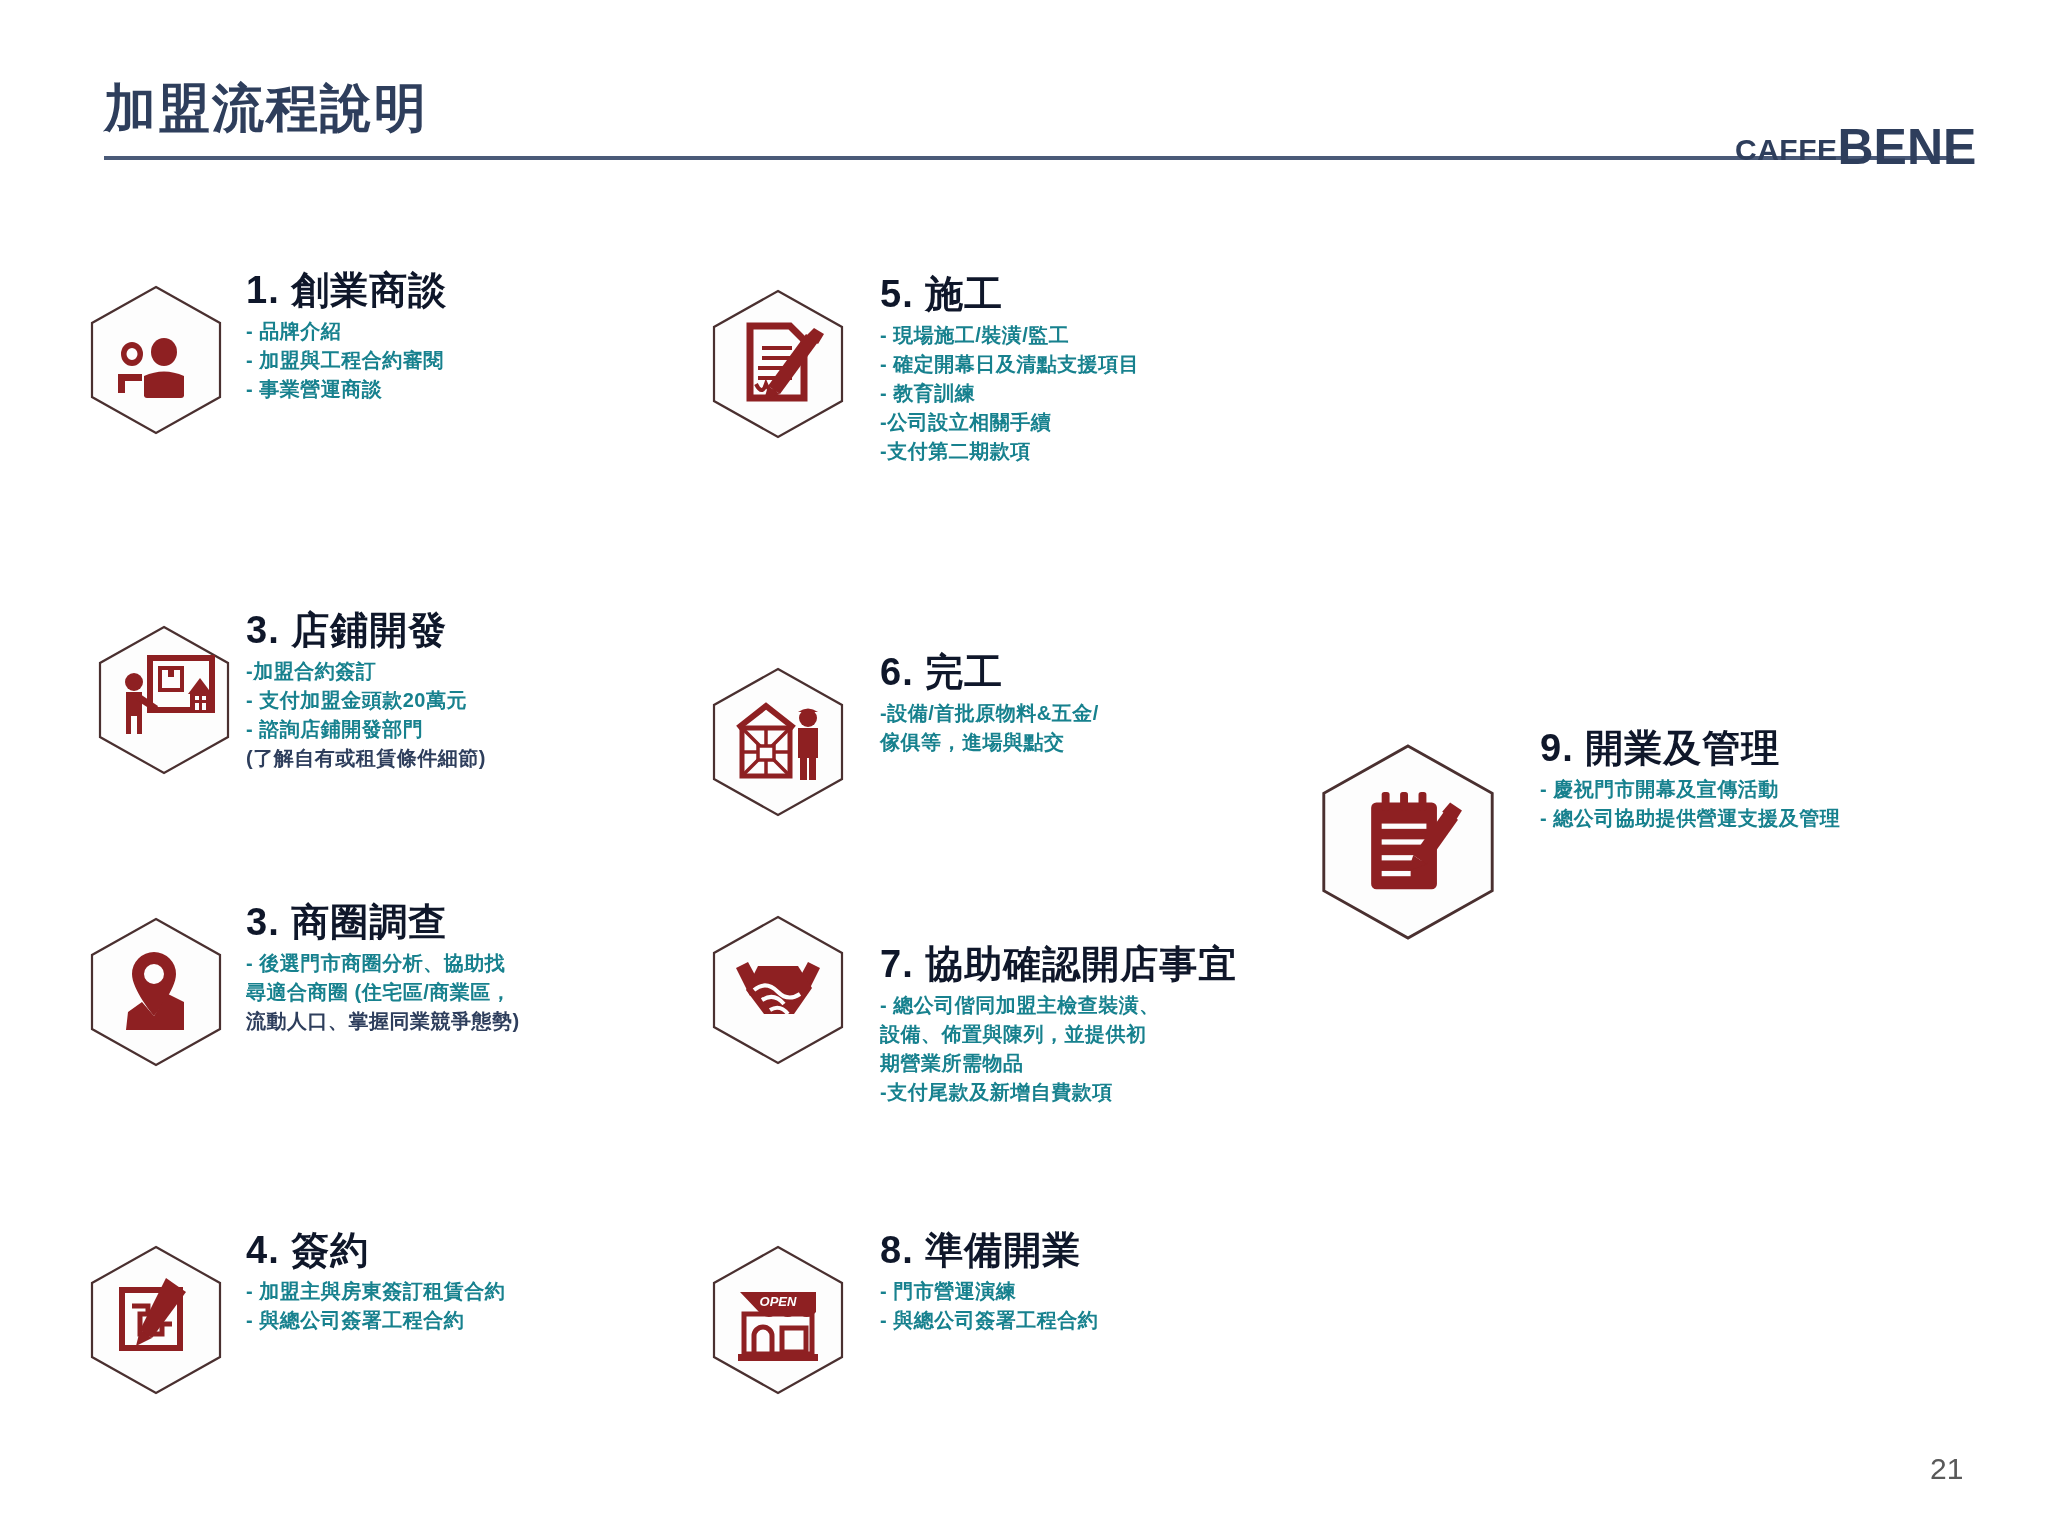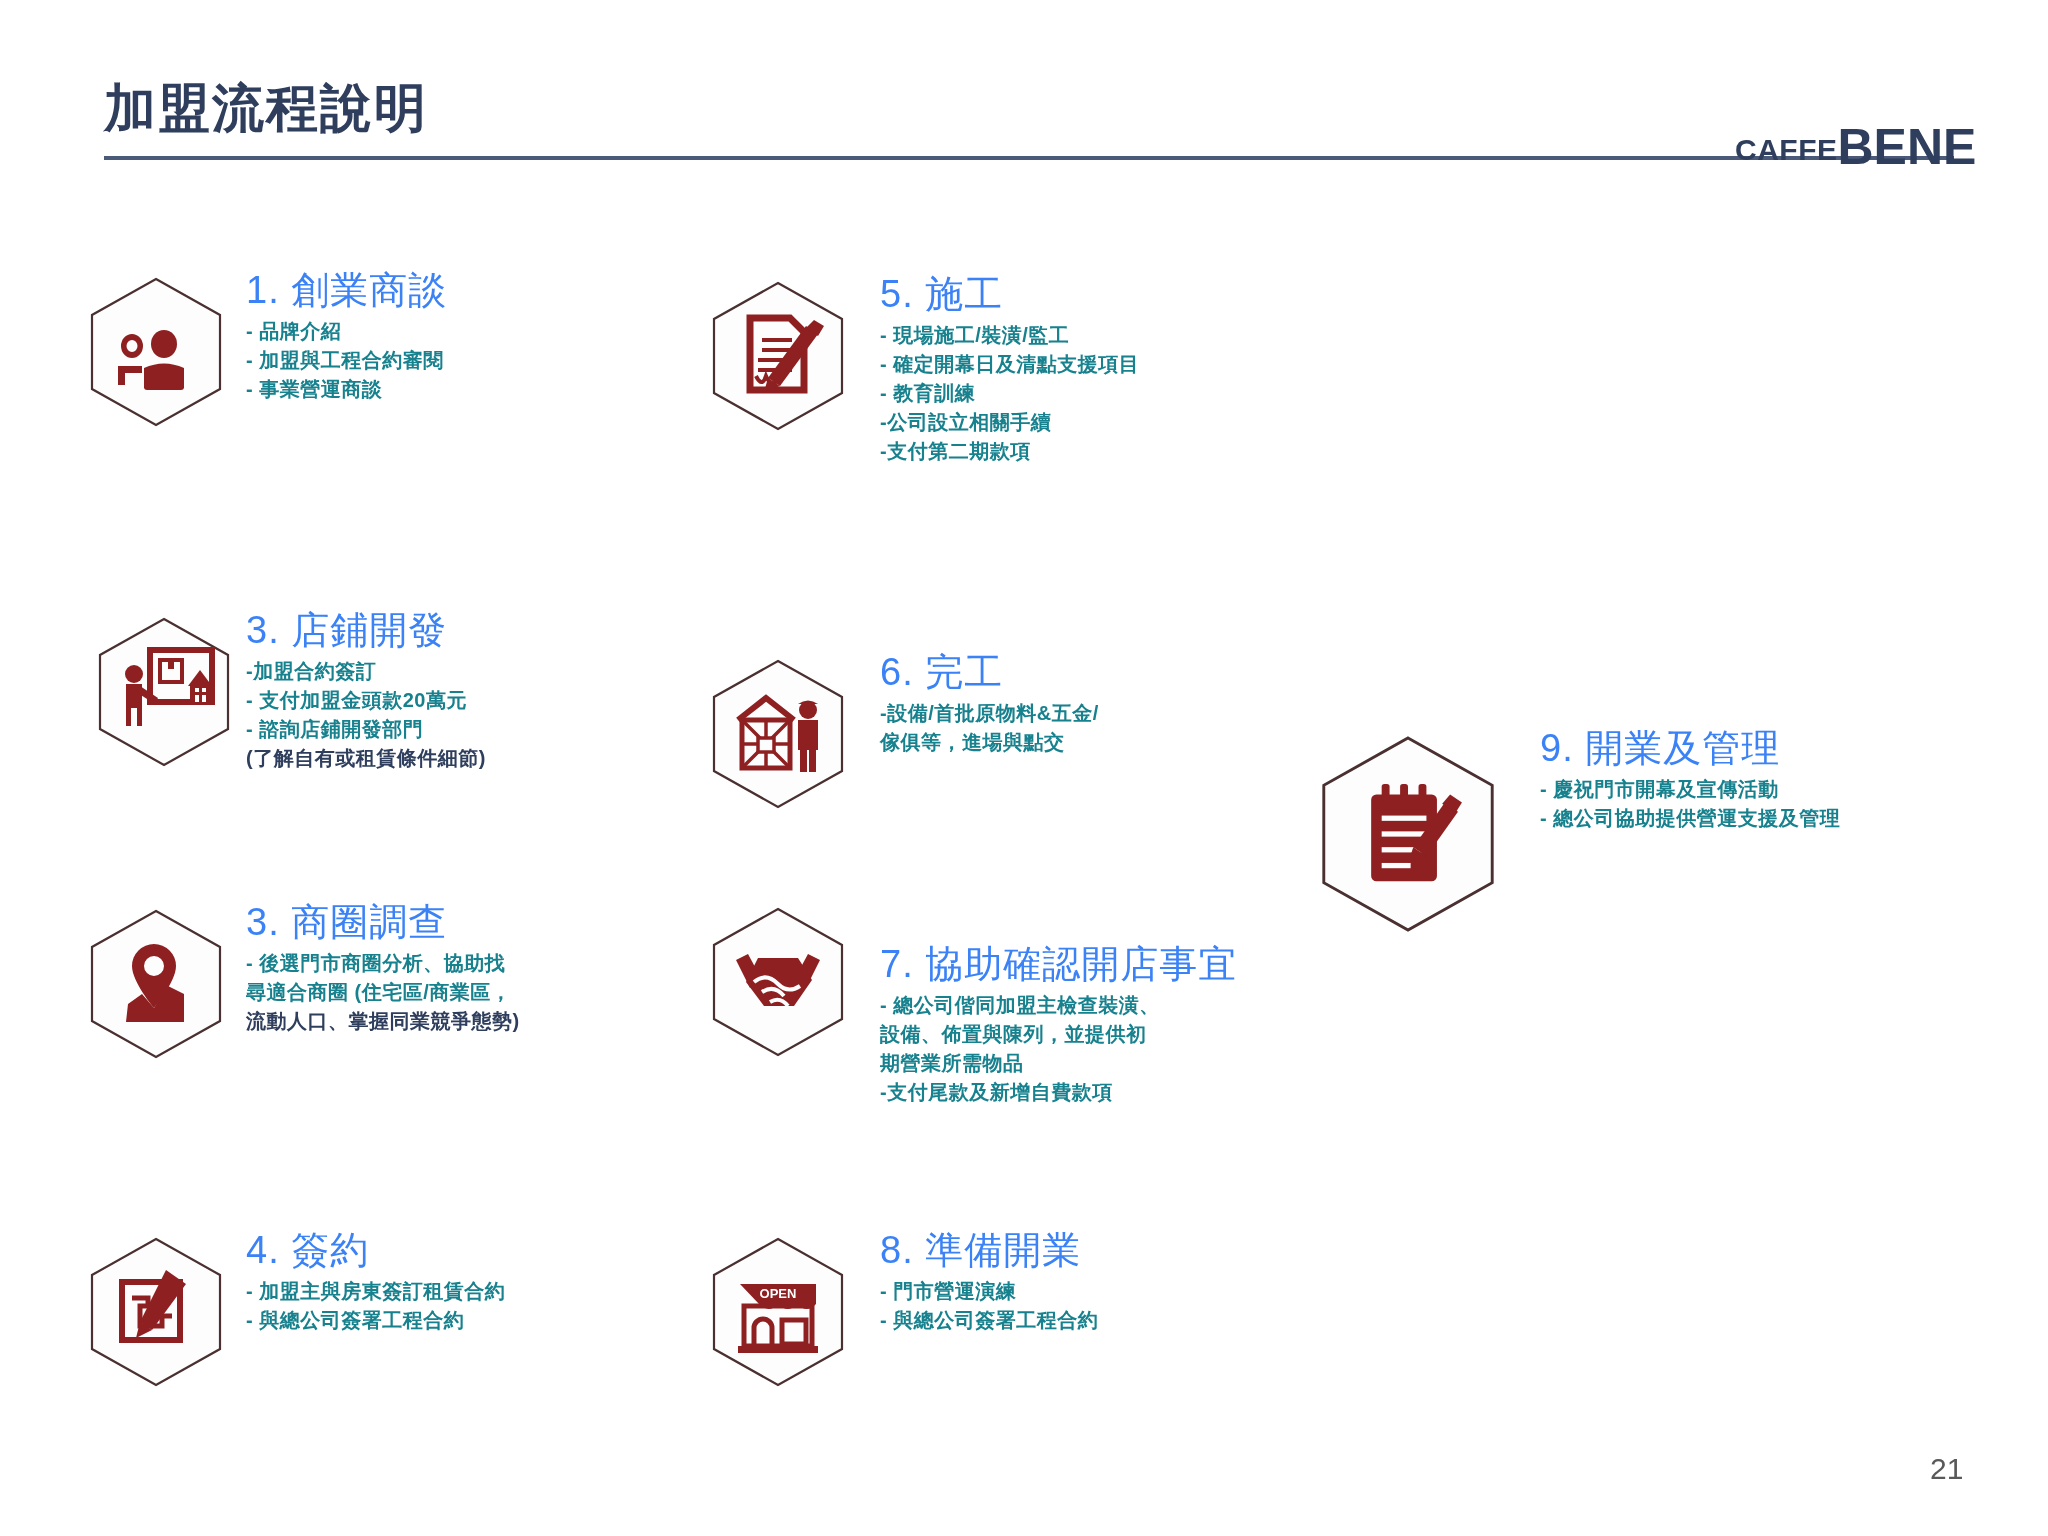--- a/index.html
+++ b/index.html
@@ -60,37 +60,38 @@
     letter-spacing: 0px;
   }
 
   
   .step {
     position: absolute;
   }
   .hexwrap {
     position: absolute;
     left: 0;
-    top: 8px;
+    top: 16px;
     width: 136px;
     height: 152px;
+    font-style: italic;
   }
   .hexwrap svg {
     display: block;
     width: 136px;
     height: 152px;
   }
   .step-text {
     position: absolute;
     top: 0;
   }
   .step-heading {
     font-size: 38px;
-    font-weight: normal;
-    color: #3b82f6;
+    font-weight: bold;
+    color: #0f172a;
     letter-spacing: 1px;
     white-space: nowrap;
     line-height: 1.18;
     margin-bottom: 4px;
   }
   .step-line {
     font-size: 20px;
     font-weight: bold;
     color: #17818e;
     line-height: 1.45;

